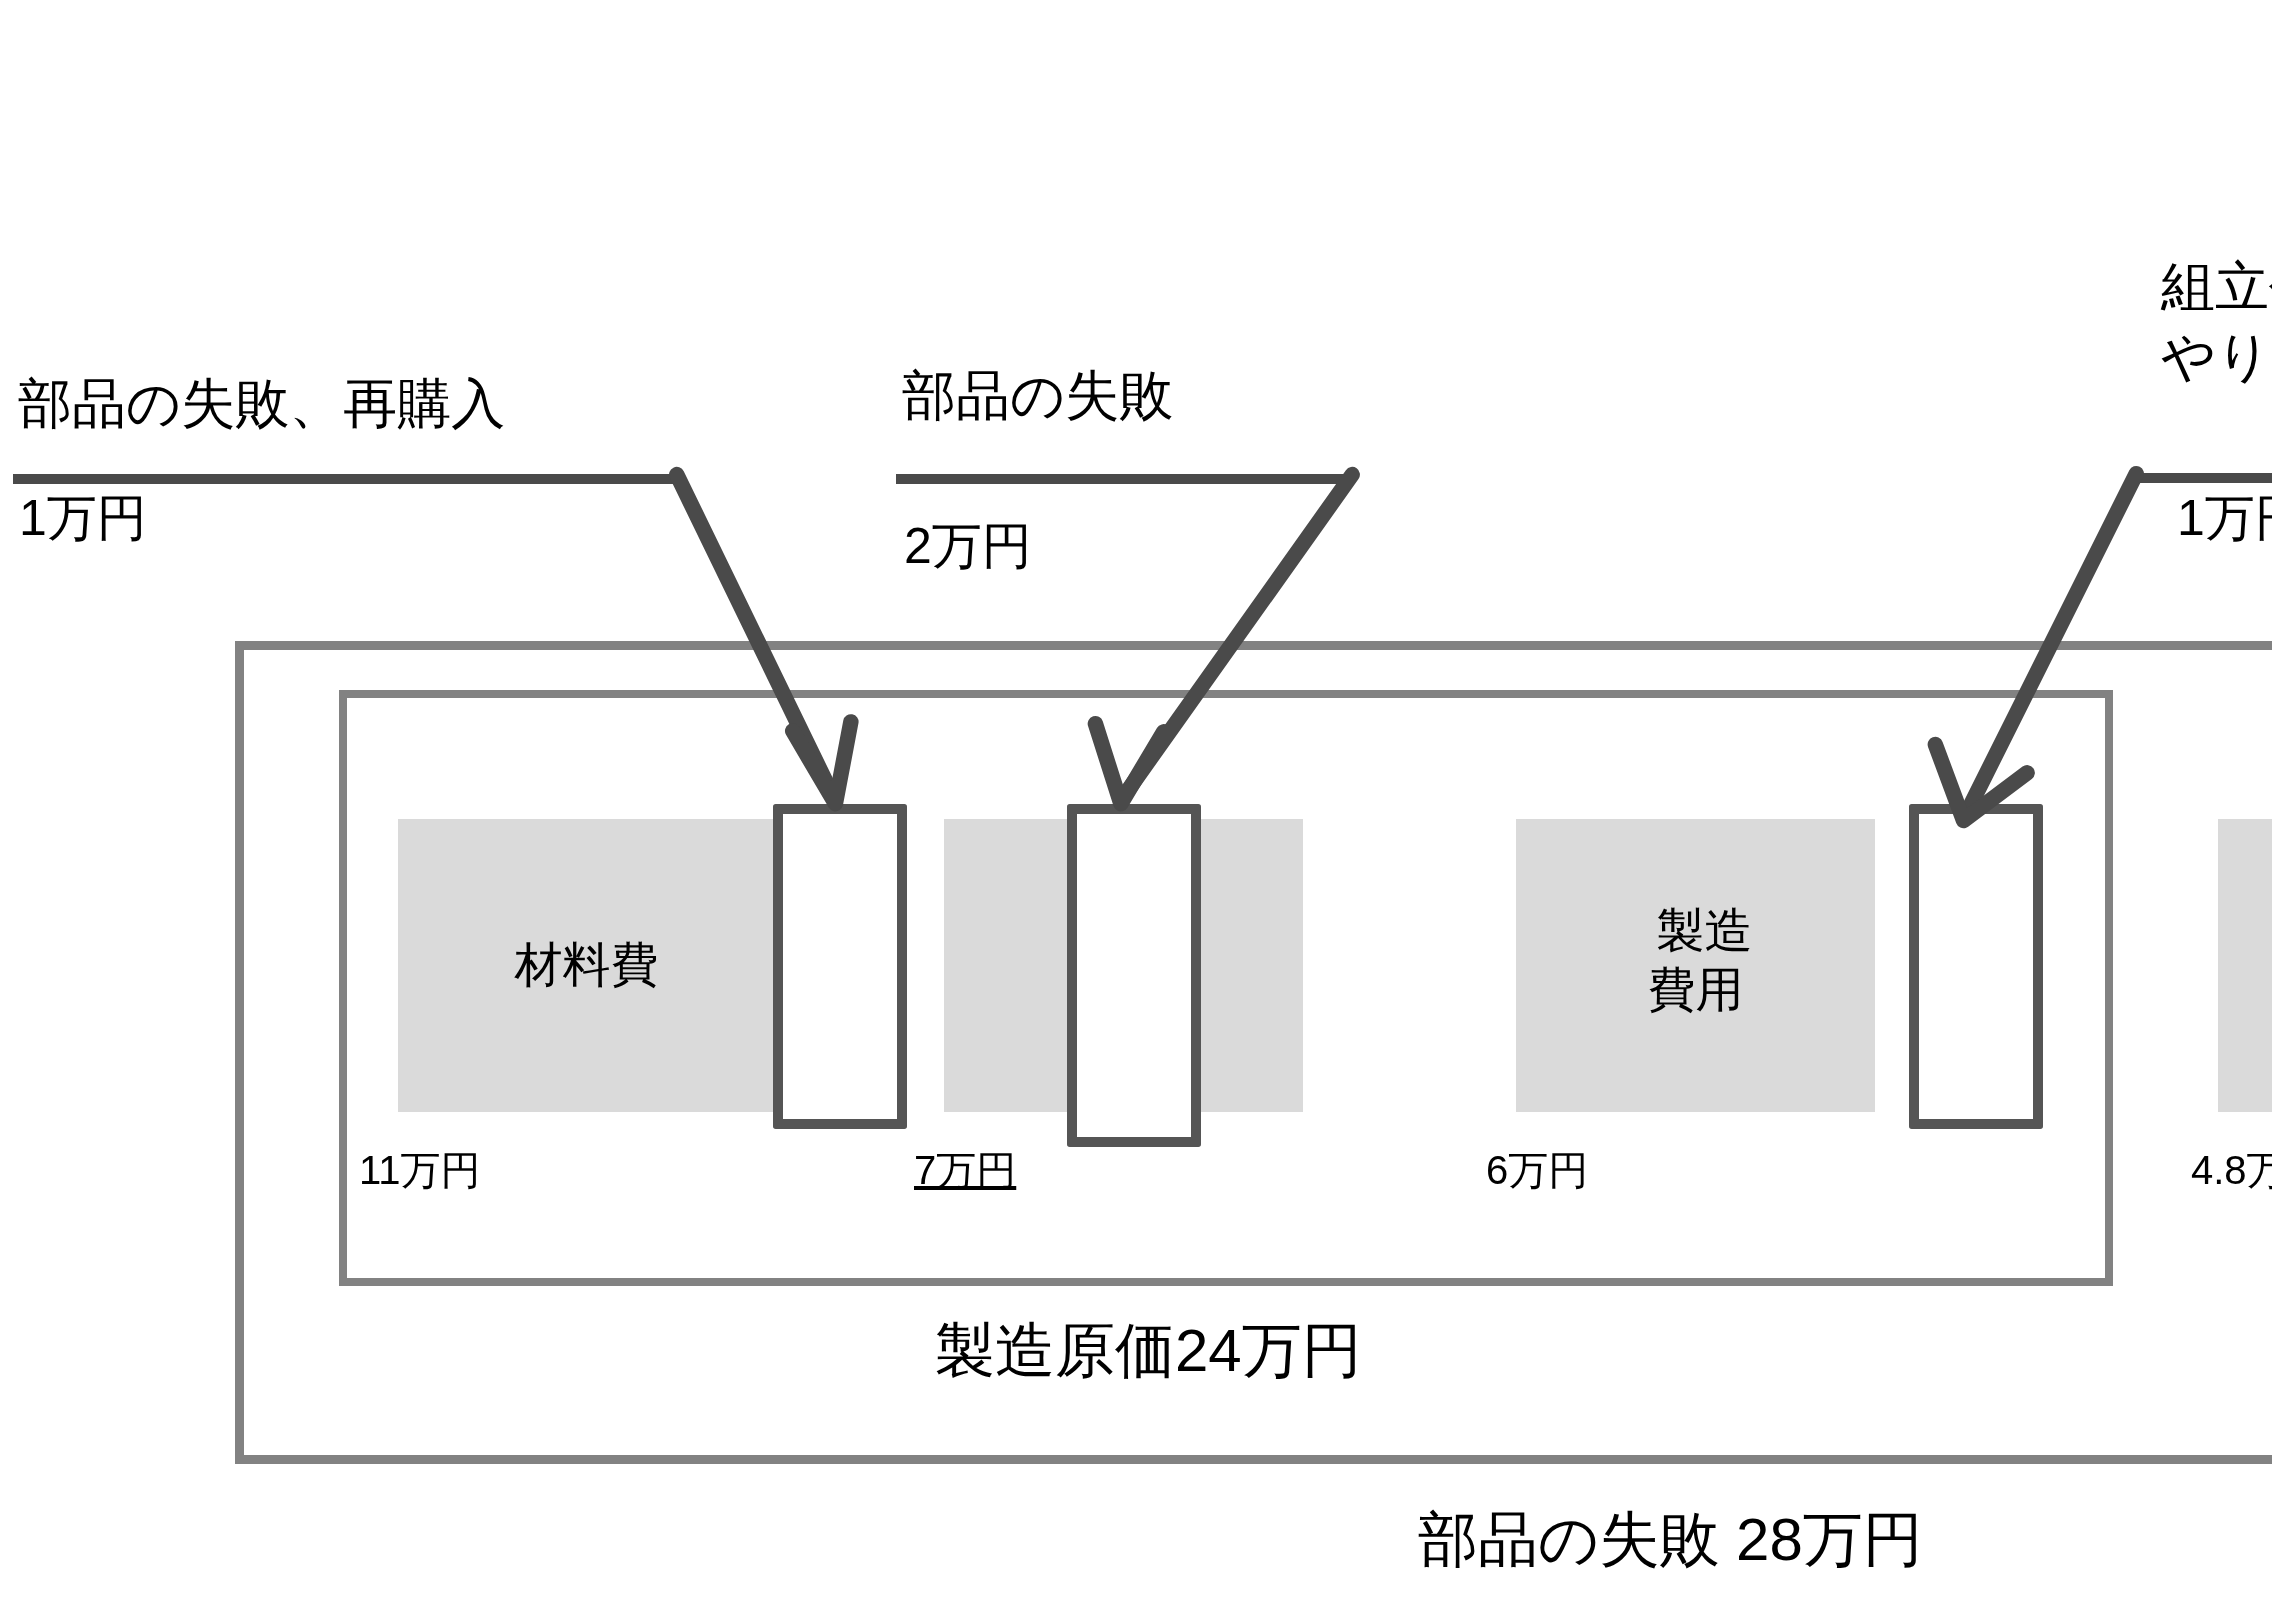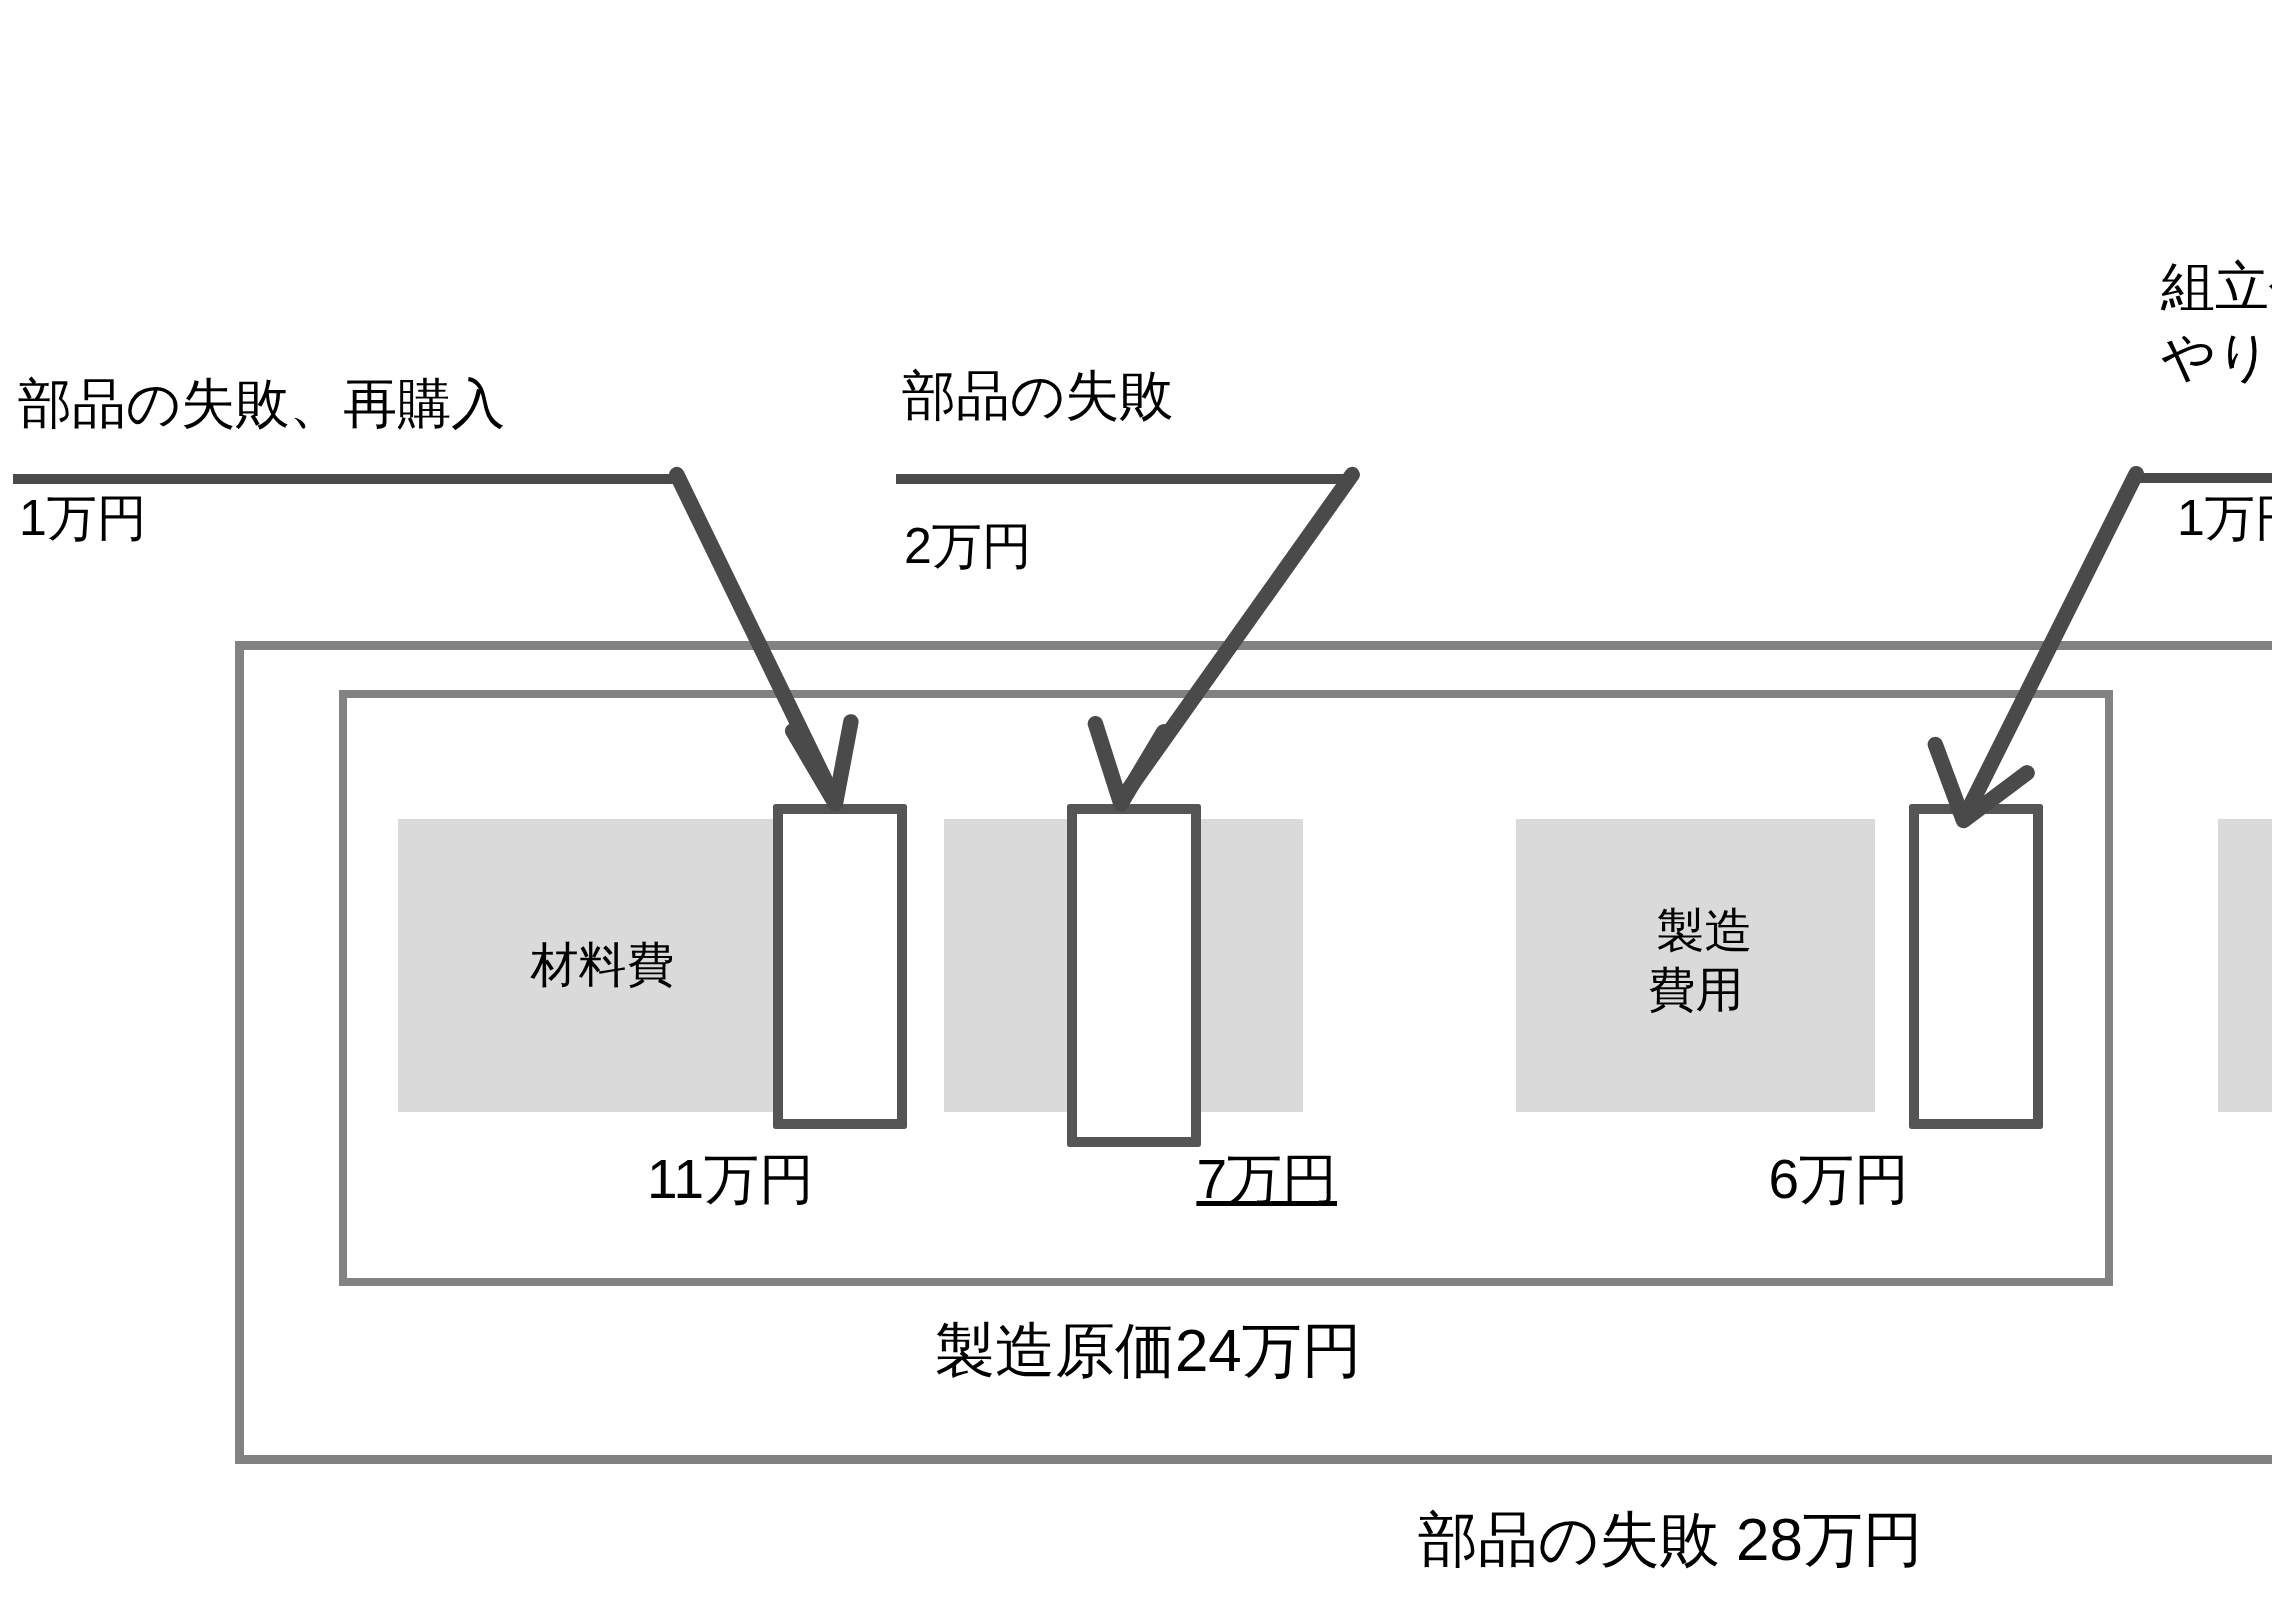--- a/index.html
+++ b/index.html
@@ -8,21 +8,21 @@
   .txt{position:absolute;white-space:pre;line-height:1.18;}
   .ann{font-size:54px;}
   .amt{font-size:50px;}
   .barlabel{position:absolute;font-size:48px;text-align:center;line-height:1.22;}
   .underline{position:absolute;background:#4a4a4a;height:10px;}
   svg.layer{position:absolute;left:0;top:0;width:3408px;height:1621px;overflow:visible;}
   .outerbox{position:absolute;border:9px solid #828282;background:transparent;}
   .innerbox{position:absolute;border:8.2px solid #828282;background:transparent;}
   .graybar{position:absolute;background:#dadada;}
   .extrabox{position:absolute;border:10px solid #555555;background:#ffffff;border-radius:2.7px;}
-  .belowlabel{position:absolute;font-size:55px;text-align:right;}
+  .belowlabel{position:absolute;font-size:40px;text-align:left;}
   .totlabel{position:absolute;font-size:60px;}
 </style>
 </head>
 <body>
 
 <div id="stage">
 
   <div class="txt ann" style="left:18px;top:372px;">部品の失敗、再購入</div>
   <div class="underline" style="left:12.7px;top:474px;width:668px;"></div>
   <div class="txt amt" style="left:19px;top:489px;">1万円</div>
@@ -33,21 +33,21 @@
 
   <div class="txt ann" style="left:2161px;top:255px;">組立作業</div>
   <div class="txt ann" style="left:2161px;top:325px;">やり直し</div>
   <div class="underline" style="left:2136px;top:473px;width:405px;"></div>
   <div class="txt amt" style="left:2177px;top:489px;">1万円</div>
 
   <div class="outerbox" style="left:235px;top:641px;width:2304px;height:805px;"></div>
   <div class="innerbox" style="left:339px;top:690px;width:1758px;height:580px;"></div>
 
   <div class="graybar" style="left:398px;top:819px;width:377px;height:293px;"></div>
-  <div class="barlabel" style="left:398px;top:936px;width:377px;margin-left:16px;">材料費</div>
+  <div class="barlabel" style="left:398px;top:936px;width:377px;">材料費</div>
   <div class="extrabox" style="left:773px;top:804px;width:114px;height:305px;"></div>
   <div class="belowlabel" style="left:359px;top:1143px;width:455px;">11万円</div>
 
   <div class="graybar" style="left:944px;top:819px;width:359px;height:293px;"></div>
   <div class="barlabel" style="left:944px;top:902px;width:359px;"><span style="white-space:pre-line;">設計
 費用</span></div>
   <div class="extrabox" style="left:1067px;top:804px;width:114px;height:323px;"></div>
   <div class="belowlabel" style="left:914px;top:1143px;width:423px;text-decoration:underline;">7万円</div>
 
   <div class="graybar" style="left:1516px;top:819px;width:359px;height:293px;"></div>

